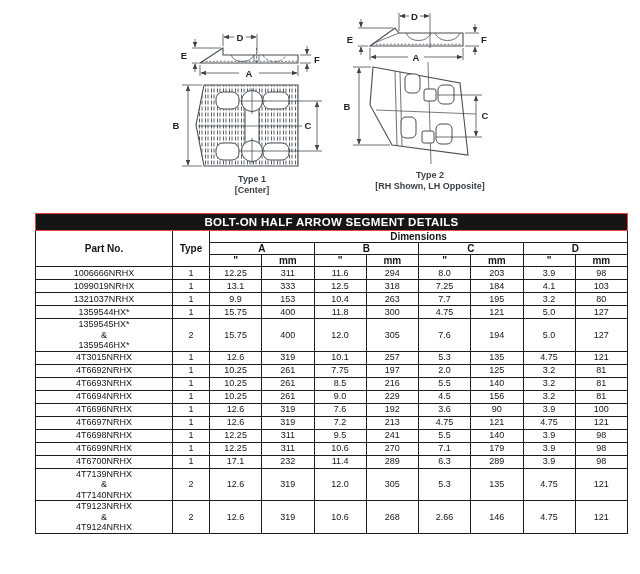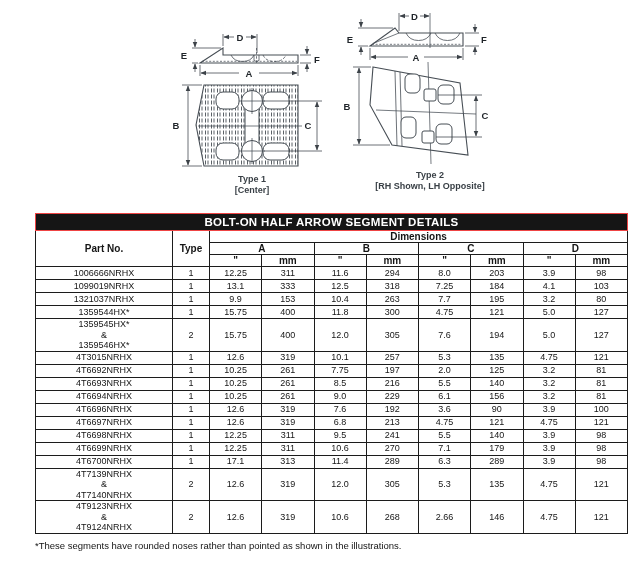--- a/index.html
+++ b/index.html
@@ -316,21 +316,21 @@
             <td>3.2</td>
             <td>81</td>
           </tr>
           <tr>
             <td class="part-cell">4T6694NRHX</td>
             <td>1</td>
             <td>10.25</td>
             <td>261</td>
             <td>9.0</td>
             <td>229</td>
-            <td>6.1</td>
+            <td>4.5</td>
             <td>156</td>
             <td>3.2</td>
             <td>81</td>
           </tr>
           <tr>
             <td class="part-cell">4T6696NRHX</td>
             <td>1</td>
             <td>12.6</td>
             <td>319</td>
             <td>7.6</td>
@@ -338,21 +338,21 @@
             <td>3.6</td>
             <td>90</td>
             <td>3.9</td>
             <td>100</td>
           </tr>
           <tr>
             <td class="part-cell">4T6697NRHX</td>
             <td>1</td>
             <td>12.6</td>
             <td>319</td>
-            <td>6.8</td>
+            <td>7.2</td>
             <td>213</td>
             <td>4.75</td>
             <td>121</td>
             <td>4.75</td>
             <td>121</td>
           </tr>
           <tr>
             <td class="part-cell">4T6698NRHX</td>
             <td>1</td>
             <td>12.25</td>
@@ -373,21 +373,21 @@
             <td>270</td>
             <td>7.1</td>
             <td>179</td>
             <td>3.9</td>
             <td>98</td>
           </tr>
           <tr>
             <td class="part-cell">4T6700NRHX</td>
             <td>1</td>
             <td>17.1</td>
-            <td>313</td>
+            <td>232</td>
             <td>11.4</td>
             <td>289</td>
             <td>6.3</td>
             <td>289</td>
             <td>3.9</td>
             <td>98</td>
           </tr>
           <tr>
             <td class="part-cell">4T7139NRHX
 &amp;
@@ -413,14 +413,13 @@
             <td>268</td>
             <td>2.66</td>
             <td>146</td>
             <td>4.75</td>
             <td>121</td>
           </tr>
         </tbody>
     </table>
   </div>
 
-  <div class="footnote">*These segments have rounded noses rather than pointed as shown in the illustrations.</div>
 </div>
 
 </body></html>

